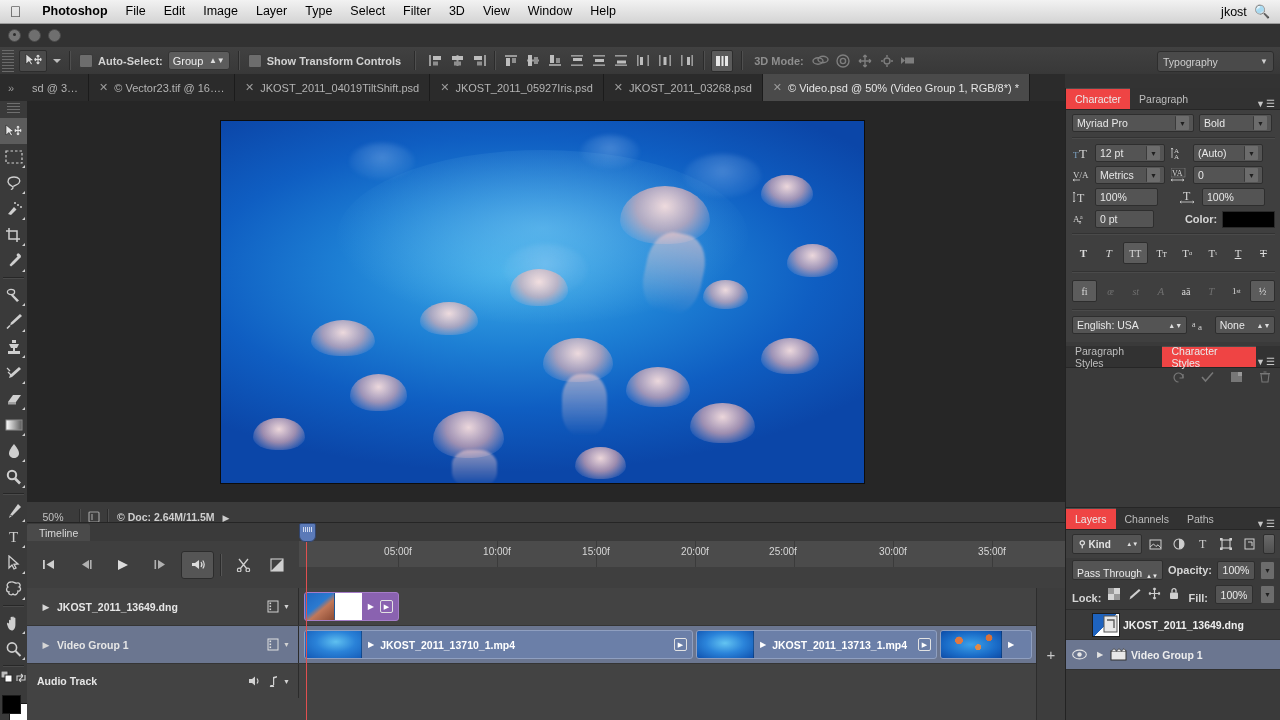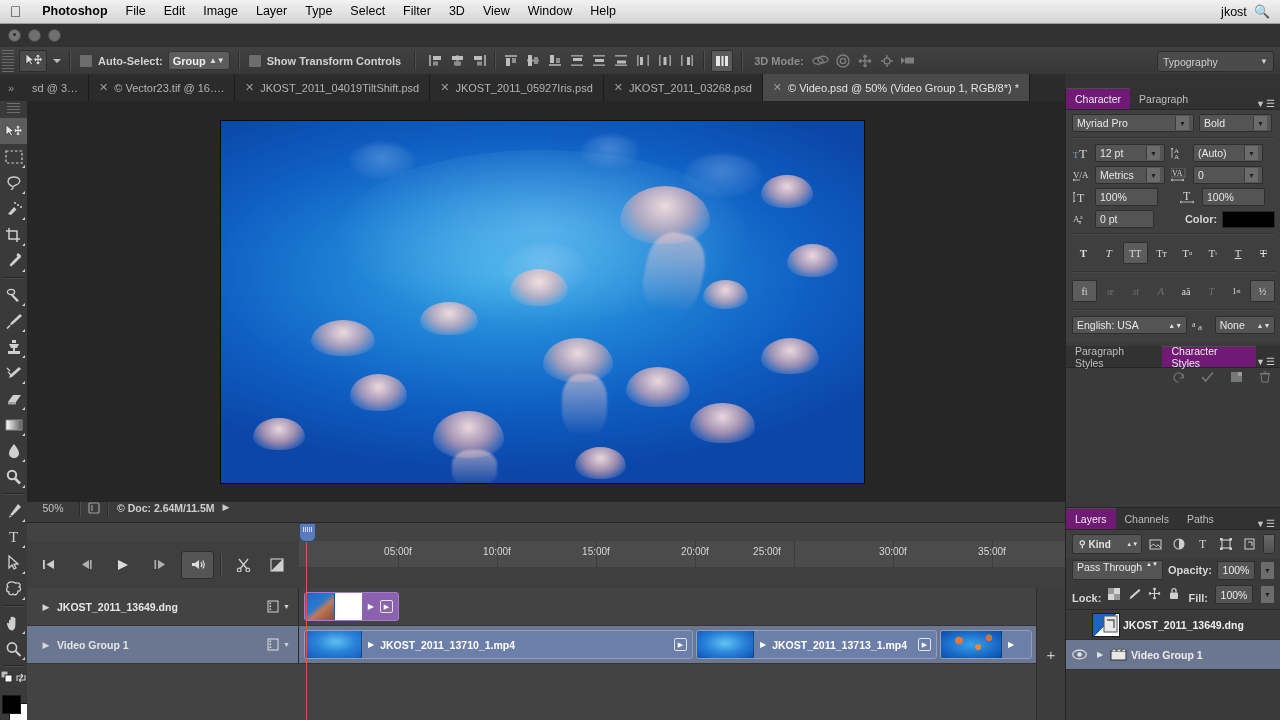--- a/index.html
+++ b/index.html
@@ -33,21 +33,21 @@
     display:flex;align-items:center;font-size:11px;color:#c9c9c9;}
   .grip{width:12px;height:22px;margin-left:2px;
     background:repeating-linear-gradient(to bottom,#6a6a6a 0 1px,transparent 1px 3px);}
   .toolprev{width:26px;height:20px;margin-left:5px;background:#4a4a4a;border:1px solid #2c2c2c;border-radius:2px;
     display:flex;align-items:center;justify-content:center;color:#ddd;font-size:12px;}
   .tri{width:0;height:0;border-left:4px solid transparent;border-right:4px solid transparent;border-top:4px solid #bdbdbd;margin-left:6px;}
   .osep{width:1px;height:19px;background:#2b2b2b;border-right:1px solid #4f4f4f;margin:0 8px;}
   .cbx{width:12px;height:12px;background:#6d6d6d;border:1px solid #3a3a3a;border-radius:2px;margin-right:5px;}
   .olabel{font-weight:bold;color:#d2d2d2;margin-right:5px;white-space:nowrap;}
   .osel{height:17px;min-width:52px;background:#5c5c5c;border:1px solid #333;border-radius:3px;color:#eee;
-    font-size:11px;display:flex;align-items:center;padding:0 4px;font-weight:bold;justify-content:center;}
+    font-size:11px;display:flex;align-items:center;padding:0 4px;font-weight:normal;justify-content:center;}
   .osel .ar{margin-left:auto;font-size:8px;line-height:8px;color:#ddd;}
   .alignbtn{width:20px;height:20px;margin:0 1px;display:flex;align-items:center;justify-content:center;}
   .alignbtn svg{display:block;}
   .mode3d{margin-left:4px;margin-right:6px;font-weight:bold;color:#8e8e8e;}
   .i3d{width:22px;height:20px;display:flex;align-items:center;justify-content:center;color:#7e7e7e;}
   .wsbtn{position:absolute;right:6px;top:4px;height:19px;width:105px;background:#4a4a4a;border:1px solid #2d2d2d;
     border-radius:3px;color:#cfcfcf;font-size:10.5px;display:flex;align-items:center;padding:0 5px;}
   .wsbtn .ar{margin-left:auto;font-size:8px;}
 
   
@@ -82,21 +82,21 @@
     background:radial-gradient(ellipse at 50% 35%, rgba(255,226,222,.92) 0%, rgba(247,183,178,.62) 45%, rgba(180,190,235,.12) 80%, rgba(255,255,255,0) 100%);
     filter:blur(.6px);}
   .jtail{position:absolute;background:linear-gradient(to bottom, rgba(255,210,205,.55), rgba(255,210,205,0));filter:blur(1.2px);}
   .ghost{position:absolute;border-radius:50%;
     background:radial-gradient(ellipse at 50% 40%, rgba(190,220,250,.30) 0%, rgba(160,205,245,.10) 60%, rgba(0,0,0,0) 100%);filter:blur(2px);}
   .glow{position:absolute;left:18%;top:8%;width:64%;height:48%;border-radius:50%;
     background:radial-gradient(ellipse at 50% 45%, rgba(150,225,255,.42), rgba(120,200,250,0) 72%);}
 
   
   .statusbar{position:absolute;left:27px;top:501px;width:1038px;height:21px;background:#3b3b3b;border-top:1px solid #262626;
-    display:flex;align-items:flex-start;font-size:10.5px;color:#c2c2c2;}
+    display:flex;align-items:flex-end;font-size:10.5px;color:#c2c2c2;}
   .zoombox{width:52px;text-align:center;background:#3b3b3b;}
   .sbsep{width:1px;height:14px;background:#2b2b2b;border-right:1px solid #4e4e4e;}
   .sbicon{width:26px;display:flex;align-items:center;justify-content:center;color:#a9a9a9;font-size:11px;}
   .docinfo{padding-left:8px;font-weight:bold;color:#cfcfcf;}
   .sbarrow{margin-left:8px;color:#cdcdcd;font-size:9px;}
 
   
   .timeline{position:absolute;left:27px;top:522px;width:1038px;height:198px;background:#434343;border-top:1px solid #252525;}
   .tlhead{height:18px;background:#3a3a3a;border-bottom:1px solid #2a2a2a;display:flex;align-items:flex-end;}
   .tltab{height:17px;padding:0 12px;font-size:10.5px;color:#d8d8d8;background:#4a4a4a;display:flex;align-items:center;
@@ -138,21 +138,21 @@
   .phbars{position:absolute;left:3px;top:3px;width:9px;height:5px;
     background:repeating-linear-gradient(to right,#cfd9ee 0 1px,transparent 1px 2px);}
   .audiorow{height:34px;display:flex;align-items:center;}
   .audioname{width:272px;display:flex;align-items:center;border-right:1px solid #2b2b2b;box-sizing:border-box;height:100%;}
 
   
   .rpanel{position:absolute;left:1065px;top:88px;width:215px;height:632px;background:#3a3a3a;border-left:1px solid #232323;}
   .pgripbar{position:absolute;left:1065px;top:74px;width:215px;height:14px;background:#333;}
   .ptabs{display:flex;align-items:flex-end;height:21px;background:#323232;border-bottom:1px solid #262626;}
   .ptab{height:20px;padding:0 9px;font-size:10.5px;color:#bdbdbd;display:flex;align-items:center;}
-  .ptab.active{background:#701a75;color:#eaeaea;border-top:1px solid #4c4c4c;}
+  .ptab.active{background:#ef4444;color:#eaeaea;border-top:1px solid #4c4c4c;}
   .pmenu{margin-left:auto;padding-right:6px;color:#c6c6c6;font-size:9px;display:flex;align-items:center;gap:1px;}
   .charbody{background:#3f3f3f;padding:4px 6px 6px;}
   .crow{display:flex;align-items:center;margin-bottom:4px;gap:5px;}
   .cfield{height:18px;background:#545454;border:1px solid #2e2e2e;border-radius:2px;color:#e8e8e8;font-size:10.5px;
     display:flex;align-items:center;padding:0 4px;box-sizing:border-box;}
   .cfield .arw{margin-left:auto;width:13px;height:14px;background:#6c6c6c;border-left:1px solid #3a3a3a;border-radius:1px;
     display:flex;align-items:center;justify-content:center;font-size:7px;color:#1f1f1f;}
   .cicon{width:18px;height:18px;display:flex;align-items:center;justify-content:center;color:#d3d3d3;font-size:11px;flex:none;}
   .cdiv{height:1px;background:#333;border-bottom:1px solid #4a4a4a;margin:5px 0;}
   .styrow{display:flex;align-items:center;justify-content:space-between;padding:2px 0;}
@@ -168,21 +168,21 @@
   .stylefoot{height:19px;background:#3a3a3a;display:flex;align-items:center;justify-content:flex-end;gap:16px;padding-right:10px;color:#777;font-size:11px;}
 
   .layerspanel{position:absolute;left:0;top:419px;right:0;bottom:0;background:#3a3a3a;border-top:1px solid #262626;}
   .lfilter{display:flex;align-items:center;gap:4px;padding:4px 6px;background:#3f3f3f;}
   .kindsel{height:18px;width:64px;background:#545454;border:1px solid #2e2e2e;border-radius:2px;display:flex;align-items:center;
     padding:0 3px;color:#e2e2e2;font-size:10px;font-weight:bold;gap:3px;}
   .fbtn{width:20px;height:18px;display:flex;align-items:center;justify-content:center;color:#cfcfcf;font-size:11px;}
   .toggle{margin-left:auto;width:10px;height:18px;background:linear-gradient(to bottom,#6a6a6a,#4f4f4f);border:1px solid #2e2e2e;border-radius:2px;}
   .lrow2{display:flex;align-items:center;gap:5px;padding:2px 6px 3px;}
   .blendsel{height:18px;flex:1;background:#545454;border:1px solid #2e2e2e;border-radius:2px;color:#eaeaea;font-size:10.5px;
-    display:flex;align-items:flex-start;padding:0 4px;}
+    display:flex;align-items:flex-end;padding:0 4px;}
   .lbl{font-size:11px;color:#d6d6d6;font-weight:bold;}
   .numfld{height:17px;width:36px;background:#545454;border:1px solid #2e2e2e;border-radius:2px;color:#eaeaea;font-size:10.5px;
     display:flex;align-items:center;justify-content:center;}
   .mini-arw{width:13px;height:17px;background:#6c6c6c;border:1px solid #3a3a3a;border-radius:2px;display:flex;align-items:center;justify-content:center;font-size:7px;color:#1f1f1f;}
   .lockrow{display:flex;align-items:flex-end;gap:7px;padding:2px 6px 5px;}
   .layerlist{border-top:1px solid #2c2c2c;}
   .layerrow{height:29px;display:flex;align-items:center;border-bottom:1px solid #313131;}
   .layerrow.sel{background:#6b7690;}
   .eyecell{width:26px;display:flex;align-items:center;justify-content:center;color:#dcdcdc;font-size:11px;}
   .lthumb{width:26px;height:22px;border:1px solid #1d1d1d;margin-right:3px;flex:none;overflow:hidden;position:relative;background:#fff;}
@@ -606,20 +606,25 @@
           <rect x="1" y="1" width="10" height="10" rx="1" fill="none" stroke="#9e9e9e" stroke-width="1.2"></rect>
           <path d="M4 3 L4 9" stroke="#9e9e9e" stroke-width="1.2"></path>
         </svg>
     </div>
     <div class="sbsep"></div>
     <div class="docinfo">© Doc: 2.64M/11.5M</div>
     <div class="sbarrow">▶</div>
   </div>
 
   <div class="timeline">
+    <div class="tlhead">
+      <div class="tltab">
+        <span>Timeline</span>
+      </div>
+    </div>
 
     <div class="tlctrl">
       <div class="tbtn">
         <svg width="14" height="11">
             <rect x="1" y="1" width="1.8" height="9" fill="#cfcfcf"></rect>
             <path d="M12 1 L12 10 L4.5 5.5 Z" fill="#cfcfcf"></path>
           </svg>
         </div>
       <div class="tbtn">
         <svg width="14" height="11">
@@ -664,21 +669,21 @@
     <div class="ruler">
       <div class="tick" style="left:99px;"></div>
         <div class="tlabel" style="left:99px;">05:00f</div>
       <div class="tick" style="left:198px;"></div>
         <div class="tlabel" style="left:198px;">10:00f</div>
       <div class="tick" style="left:297px;"></div>
         <div class="tlabel" style="left:297px;">15:00f</div>
       <div class="tick" style="left:396px;"></div>
         <div class="tlabel" style="left:396px;">20:00f</div>
       <div class="tick" style="left:495px;"></div>
-        <div class="tlabel" style="left:468px;">25:00f</div>
+        <div class="tlabel" style="left:484px;">25:00f</div>
       <div class="tick" style="left:594px;"></div>
         <div class="tlabel" style="left:594px;">30:00f</div>
       <div class="tick" style="left:693px;"></div>
         <div class="tlabel" style="left:693px;">35:00f</div>
     </div>
     <div class="rulerrow2"></div>
 
     <div class="playhead" style="left:279px;">
       <span class="phhandle">
           <i class="phbars"></i>
@@ -741,20 +746,33 @@
           </div>
           <div class="clip vid" style="left:641px;width:92px;">
             <div class="clipthumb" style="width:60px;background:radial-gradient(circle at 30% 35%, #e07840 0 8%, rgba(0,0,0,0) 9%), radial-gradient(circle at 62% 60%, #e08a45 0 7%, rgba(0,0,0,0) 8%), radial-gradient(circle at 80% 25%, #d87038 0 6%, rgba(0,0,0,0) 7%), radial-gradient(ellipse at 50% 50%, #3ba0e8 0%, #1a6cc8 60%, #0d4ba6 100%);"></div>
             <span class="play">▶</span>
           </div>
         </div>
         <div class="addbtn">+</div>
       </div>
 
       <div class="audiorow">
+        <div class="audioname">
+          <span class="tname" style="margin-left:10px;">Audio Track</span>
+          <span class="trkicons">
+            <svg width="14" height="12">
+                <path d="M1 4 L4 4 L7 1.5 L7 10.5 L4 8 L1 8 Z" fill="#d2d2d2"></path>
+                <path d="M9 3.5 Q11 6 9 8.5" fill="none" stroke="#d2d2d2" stroke-width="1.1"></path>
+              </svg>
+            <svg width="13" height="12">
+                <path d="M5 10 A2 1.6 0 1 0 7 10 L7 2 L11 1 L11 2.6 L8.2 3.5 L8.2 10" fill="#d2d2d2"></path>
+              </svg>
+            <span style="font-size:7px;">▼</span>
+          </span>
+        </div>
         <div class="clipzone"></div>
         <div class="addbtn">+</div>
       </div>
 
     </div>
   </div>
 
   <div class="pgripbar"></div>
   <div class="rpanel">
 

